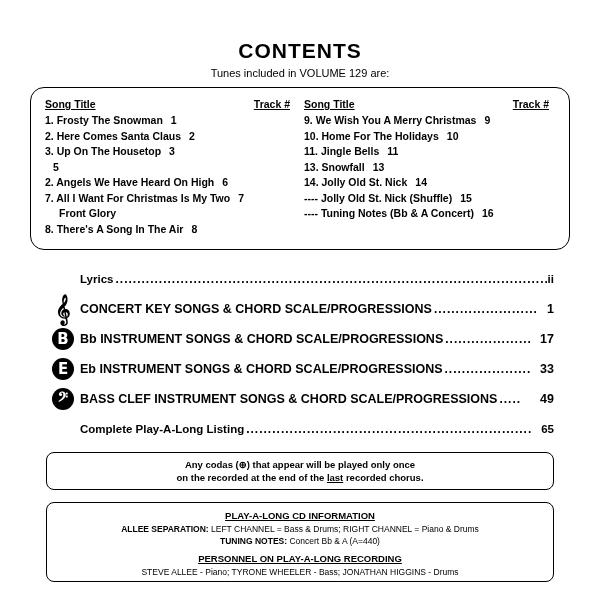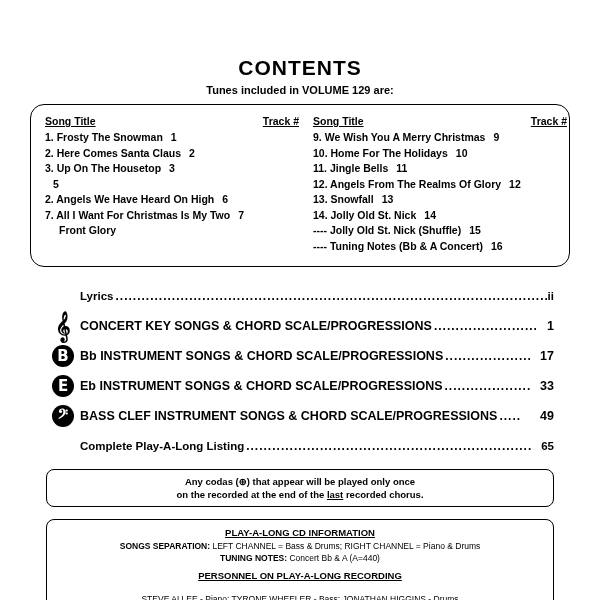--- a/index.html
+++ b/index.html
@@ -21,36 +21,35 @@
     box-sizing: border-box;
     padding: 0;
   }
 
   
   .title {
     text-align: center;
     font-size: 21px;
     font-weight: bold;
     letter-spacing: 1px;
-    margin-top: 56px;
+    margin-top: 39px;
   }
   .subtitle {
     text-align: center;
     font-size: 11px;
     margin-top: 4px;
     margin-bottom: 8px;
-    font-weight: bold;
   }
 
   
   .contents-box {
     margin: 0 30px;
     border: 1.5px solid #000;
     border-radius: 14px;
-    padding: 10px 2px 12px 14px;
+    padding: 10px 20px 12px 14px;
     box-sizing: border-box;
   }
   .cols {
     display: flex;
     gap: 14px;
   }
   .col {
     flex: 1 1 50%;
   }
   .col-head {
@@ -167,21 +166,21 @@
   .cd-line {
     font-size: 8.5px;
     line-height: 12px;
   }
   .cd-line b { font-weight: bold; }
   .cd-head2 {
     font-size: 9.5px;
     font-weight: bold;
     text-decoration: underline;
     margin-top: 6px;
-    margin-bottom: 12px;
+    margin-bottom: 2px;
   }
 </style>
 </head>
 <body>
 
 <div class="page">
 
   <div class="title">CONTENTS</div>
   <div class="subtitle">Tunes included in VOLUME 129 are:</div>
 
@@ -212,42 +211,42 @@
           <span class="num">6</span>
         </div>
         <div class="row">
           <span class="song">7. All I Want For Christmas Is My Two</span>
           <span class="num">7</span>
         </div>
         <div class="row cont">
           <span class="song">Front Glory</span>
           <span class="num"></span>
         </div>
+        <div class="row">
+          <span class="song">8. There's A Song In The Air</span>
+          <span class="num">8</span>
+        </div>
       </div>
 
       <div class="col">
         <div class="col-head">
           <span>Song Title</span>
           <span>Track #</span>
         </div>
         <div class="row">
           <span class="song">9. We Wish You A Merry Christmas</span>
           <span class="num">9</span>
         </div>
         <div class="row">
           <span class="song">10. Home For The Holidays</span>
           <span class="num">10</span>
         </div>
         <div class="row">
           <span class="song">11. Jingle Bells</span>
           <span class="num">11</span>
-        </div>
-        <div class="row">
-          <span class="song">12. Angels From The Realms Of Glory</span>
-          <span class="num">12</span>
         </div>
         <div class="row">
           <span class="song">13. Snowfall</span>
           <span class="num">13</span>
         </div>
         <div class="row">
           <span class="song">14. Jolly Old St. Nick</span>
           <span class="num">14</span>
         </div>
         <div class="row">
@@ -321,21 +320,21 @@
       <span>Any codas (</span><span>⊕</span><span>) that appear will be played only once</span>
     </div>
     <div>
       <span>on the recorded at the end of the </span><u>last</u><span> recorded chorus.</span>
     </div>
   </div>
 
   <div class="cd-box">
     <div class="cd-head">PLAY-A-LONG CD INFORMATION</div>
     <div class="cd-line">
-      <b>SONGS SEPARATION:</b> <span>LEFT CHANNEL = Bass &amp; Drums; RIGHT CHANNEL = Piano &amp; Drums</span>
+      <b>ALLEE SEPARATION:</b> <span>LEFT CHANNEL = Bass &amp; Drums; RIGHT CHANNEL = Piano &amp; Drums</span>
     </div>
     <div class="cd-line">
       <b>TUNING NOTES:</b> <span>Concert Bb &amp; A (A=440)</span>
     </div>
     <div class="cd-head2">PERSONNEL ON PLAY-A-LONG RECORDING</div>
     <div class="cd-line">STEVE ALLEE - Piano; TYRONE WHEELER - Bass; JONATHAN HIGGINS - Drums</div>
   </div>
 
 </div>
 

